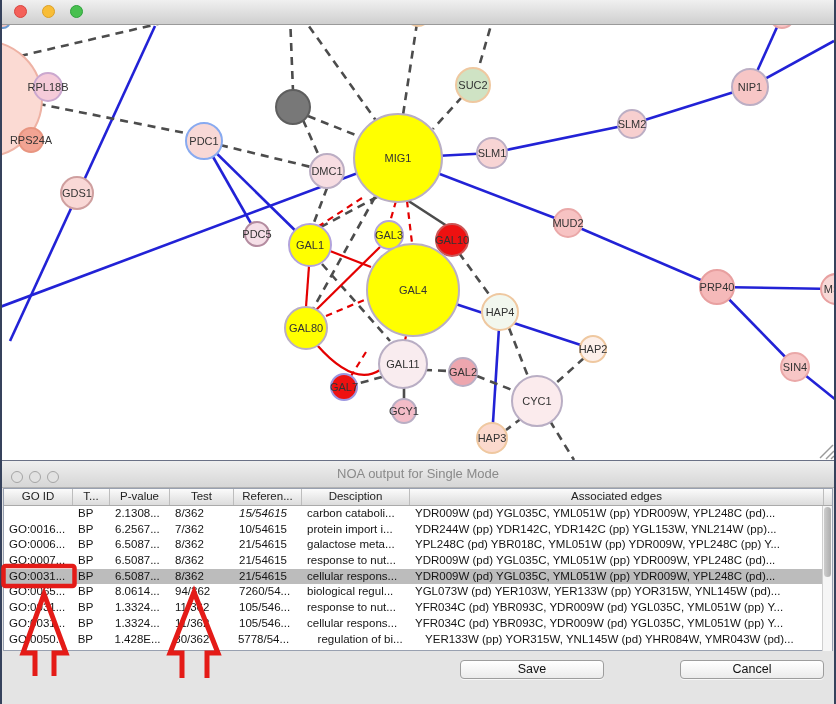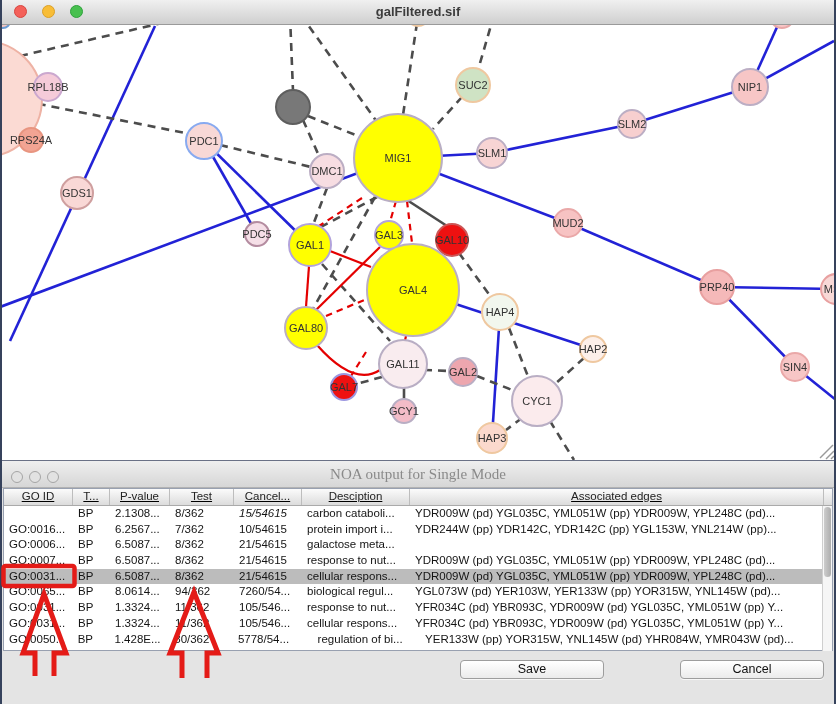--- a/index.html
+++ b/index.html
@@ -27,25 +27,25 @@
   .edge.d{stroke:#4c4c4c;stroke-width:2.6;}
   .edge.dd{stroke:#4c4c4c;stroke-width:2.6;stroke-dasharray:8 6;}
   .edge.r{stroke:#e40000;stroke-width:2.2;}
   .edge.rd{stroke:#e40000;stroke-width:2.2;stroke-dasharray:6.5 5;}
   .node{stroke-width:2;}
   .nlabel{font-size:11px;fill:#333;text-anchor:middle;font-family:"Liberation Sans",sans-serif;}
   .grip{stroke:#9a9a9a;stroke-width:1.4;}
   
   .noa-window{position:absolute;left:2px;top:461px;width:832px;height:243px;background:#e4e4e4;}
   .noa-titlebar{position:relative;height:26px;background:linear-gradient(#efefef,#d6d6d6);border-bottom:1px solid #b2b2b2;}
-  .noa-titlebar .title{position:absolute;left:0;right:0;top:5px;text-align:center;font-size:15px;color:#8a8a8a;font-family:Liberation Serif, serif;}
+  .noa-titlebar .title{position:absolute;left:0;right:0;top:5px;text-align:center;font-size:13px;color:#8a8a8a;}
   .lights-inactive{position:absolute;left:9px;top:10px;display:flex;gap:6px;}
   .light.hollow{width:12px;height:12px;background:#e2e2e2;border:1.5px solid #a5a5a5;}
   .tablewrap{position:absolute;left:1px;top:27px;width:830px;height:163px;background:#fff;border:1px solid #98a0b0;box-sizing:border-box;}
-  .thead{display:flex;height:16px;background:linear-gradient(#fbfbfb,#dcdcdc);border-bottom:1px solid #aaa;text-decoration:underline;}
+  .thead{display:flex;height:16px;background:linear-gradient(#fbfbfb,#dcdcdc);border-bottom:1px solid #aaa;}
   .th{box-sizing:border-box;font-size:11.5px;color:#222;text-align:center;line-height:15px;
       border-right:1px solid #bdbdbd;overflow:hidden;white-space:nowrap;}
   .tbody{position:relative;height:145px;overflow:hidden;}
   .trow{display:flex;height:15.7px;line-height:15.7px;white-space:nowrap;}
   .trow.sel{background:#bcbcbc;}
   .td{box-sizing:border-box;padding-left:5px;font-size:11.5px;color:#141414;overflow:hidden;white-space:nowrap;}
   .vscroll{position:absolute;right:0;top:0;width:10px;height:145px;background:#f6f6f6;border-left:1px solid #cfcfcf;box-sizing:border-box;}
   .vthumb{position:absolute;left:1px;top:1px;width:7px;height:70px;border-radius:4px;background:linear-gradient(90deg,#cdcdcd,#adadad);}
   .btn{position:absolute;height:19px;box-sizing:border-box;border:1px solid #9d9d9d;border-radius:4px;
        background:linear-gradient(#ffffff,#ebebeb);font-size:12.5px;color:#111;text-align:center;line-height:17px;
@@ -59,21 +59,20 @@
 </head>
 <body>
 
 <div class="net-window">
   <div class="titlebar">
     <div class="lights">
       <span class="light red"></span>
       <span class="light yellow"></span>
       <span class="light green"></span>
     </div>
-    <div class="title">galFiltered.sif</div>
   </div>
   <svg class="net-canvas" viewBox="2 24 832 435" width="832" height="435" xmlns="http://www.w3.org/2000/svg">
     <g id="graph-layer">
         <line x1="155" y1="25" x2="10" y2="340" class="edge b"></line>
         <line x1="204" y1="140" x2="257" y2="233" class="edge b"></line>
         <line x1="204" y1="140" x2="310" y2="244" class="edge b"></line>
         <line x1="398" y1="157" x2="492" y2="152" class="edge b"></line>
         <line x1="492" y1="152" x2="632" y2="123" class="edge b"></line>
         <line x1="632" y1="123" x2="750" y2="86" class="edge b"></line>
         <line x1="750" y1="86" x2="834" y2="40" class="edge b"></line>
@@ -203,21 +202,21 @@
     </div>
     <div class="title">NOA output for Single Mode</div>
   </div>
 
   <div class="tablewrap">
     <div class="thead" id="thead">
         <span class="th" style="width: 69px;">GO ID</span>
         <span class="th" style="width: 37px;">T...</span>
         <span class="th" style="width: 60px;">P-value</span>
         <span class="th" style="width: 64px;">Test</span>
-        <span class="th" style="width: 68px;">Cancel...</span>
+        <span class="th" style="width: 68px;">Referen...</span>
         <span class="th" style="width: 108px;">Desciption</span>
         <span class="th" style="width: 414px;">Associated edges</span>
       </div>
     <div class="tbody" id="tbody">
       <div class="trow">
           <span class="td" style="width: 69px; margin-top: 30px;">GO:0045...</span>
           <span class="td" style="width: 37px;">BP</span>
           <span class="td" style="width: 60px;">2.1308...</span>
           <span class="td" style="width: 64px;">8/362</span>
           <span class="td" style="width: 68px; font-style: italic;">15/54615</span>
@@ -233,20 +232,21 @@
           <span class="td" style="width: 108px;">protein import i...</span>
           <span class="td" style="width: 414px;">YDR244W (pp) YDR142C, YDR142C (pp) YGL153W, YNL214W (pp)...</span>
         </div>
         <div class="trow">
           <span class="td" style="width: 69px;">GO:0006...</span>
           <span class="td" style="width: 37px;">BP</span>
           <span class="td" style="width: 60px;">6.5087...</span>
           <span class="td" style="width: 64px;">8/362</span>
           <span class="td" style="width: 68px;">21/54615</span>
           <span class="td" style="width: 108px;">galactose meta...</span>
+          <span class="td" style="width: 414px;">YPL248C (pd) YBR018C, YML051W (pp) YDR009W, YPL248C (pp) Y...</span>
         </div>
         <div class="trow">
           <span class="td" style="width: 69px;">GO:0007...</span>
           <span class="td" style="width: 37px;">BP</span>
           <span class="td" style="width: 60px;">6.5087...</span>
           <span class="td" style="width: 64px;">8/362</span>
           <span class="td" style="width: 68px;">21/54615</span>
           <span class="td" style="width: 108px;">response to nut...</span>
           <span class="td" style="width: 414px;">YDR009W (pd) YGL035C, YML051W (pp) YDR009W, YPL248C (pd)...</span>
         </div>

